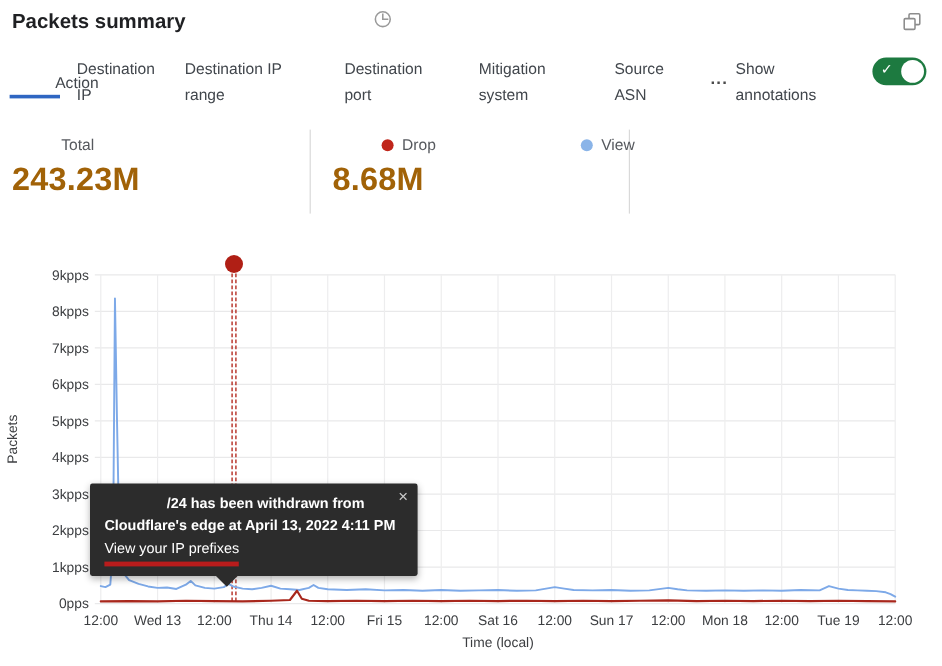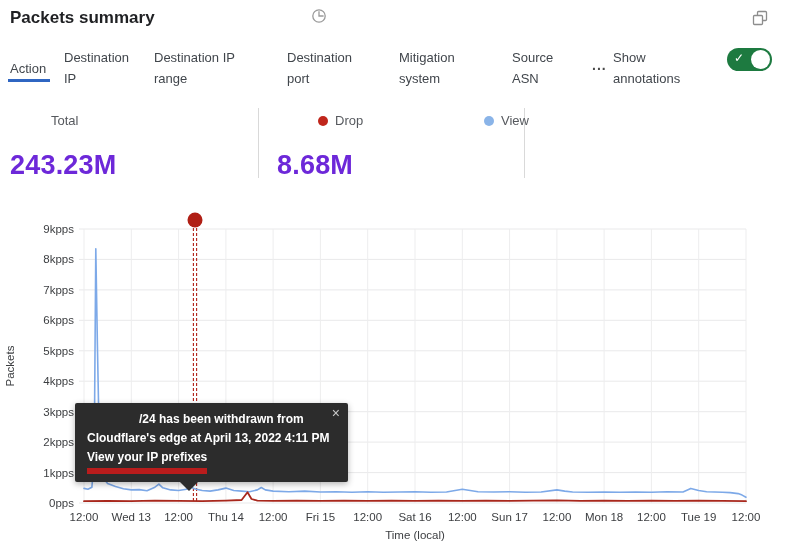--- a/index.html
+++ b/index.html
@@ -11,51 +11,51 @@
   .title { position:absolute; left:10px; top:8px; font-size:17px; font-weight:700; color:#1f2023; }
   .badge { position:absolute; left:145px; top:9px; height:21px; display:flex; align-items:center;
            gap:6px; padding:0 11px 0 8px; border-radius:11px; background:#edecfc; color:#4a45b8;
            font-size:11.5px; cursor:pointer; }
   .hist-icon { position:absolute; left:311px; top:8px; width:16px; height:16px; cursor:pointer; }
   .copy-icon { position:absolute; left:752px; top:10px; width:16px; height:16px; cursor:pointer; }
 
   
   .tabs { position:absolute; left:0; top:45px; width:785px; height:50px; }
   .tab { position:absolute; top:2px; font-size:13px; line-height:21px; color:#41464c; cursor:pointer; }
-  .tab.single { top:13px; }
+  .tab.single { top:13px;margin-left:36px; }
   .tab-underline { position:absolute; left:8px; top:34px; width:42px; height:3px; background:#2f66c2; }
   .more-dots { position:absolute; left:592px; top:12px; font-size:14px; font-weight:700;
                letter-spacing:1px; color:#4a4a4a; cursor:pointer; }
   .toggle { position:absolute; left:727px; top:48px; width:45px; height:23px; border-radius:12px;
             background:#1d7a40; cursor:pointer; }
   .toggle .check { position:absolute; left:7px; top:3px; color:#fff; font-size:12px; }
   .toggle .knob { position:absolute; right:2px; top:2px; width:19px; height:19px; border-radius:50%;
                   background:#fff; }
 
   
   .stats { position:absolute; left:0; top:105px; width:785px; height:80px; }
   .stat-divider { position:absolute; top:3px; width:1px; height:70px; background:#d9d9d9; }
   .stat { position:absolute; top:8px; }
   .stat-label-row { display:flex; align-items:center; gap:7px; font-size:13px; color:#56595e;margin-left:41px; }
   .stat-dot { width:10px; height:10px; border-radius:50%; }
-  .stat-value { margin-top:22px; font-size:27px; font-weight:600; color:#6d28d9; letter-spacing:0.2px; }
+  .stat-value { margin-top:6px; font-size:27px; font-weight:600; color:#a16207; letter-spacing:0.2px; }
 
   
   #chart-svg { position:absolute; left:0; top:203px; }
   #chart-svg text.tick { font-family:"Liberation Sans", sans-serif; font-size:11.5px; fill:#3c3e41; }
   #chart-svg text.axis { font-family:"Liberation Sans", sans-serif; font-size:11.5px; fill:#3c3e41; }
 
   
   .tooltip { position:absolute; left:75px; top:403px; width:273px; background:#2c2c2c; color:#fff;
              padding:7px 12px 8px 12px; font-size:12px; line-height:1.6; border-radius:2px;
              box-shadow:0 2px 6px rgba(0,0,0,.3); z-index:5; }
   .tooltip .tline { white-space:nowrap; font-weight:600; }
   .tooltip .tline.first { padding-left:52px; }
-  .tooltip .tlink { display:inline-block; color:#fff; font-weight:700; text-decoration:none;
-                    border-bottom:6px solid #b91c1c; cursor:pointer; }
+  .tooltip .tlink { display:inline-block; color:#fff; font-weight:400; text-decoration:none;
+                    border-bottom:4px solid #b91c1c; cursor:pointer; }
   .tooltip .tclose { position:absolute; right:8px; top:3px; color:#c9c9c9; font-size:14px;
                      cursor:pointer; line-height:1; }
   .tooltip .arrow { position:absolute; left:105px; bottom:-9px; width:0; height:0;
                     border-left:9px solid transparent; border-right:9px solid transparent;
                     border-top:9px solid #2c2c2c; }
 </style>
 </head>
 <body>
 
 <div class="page">

